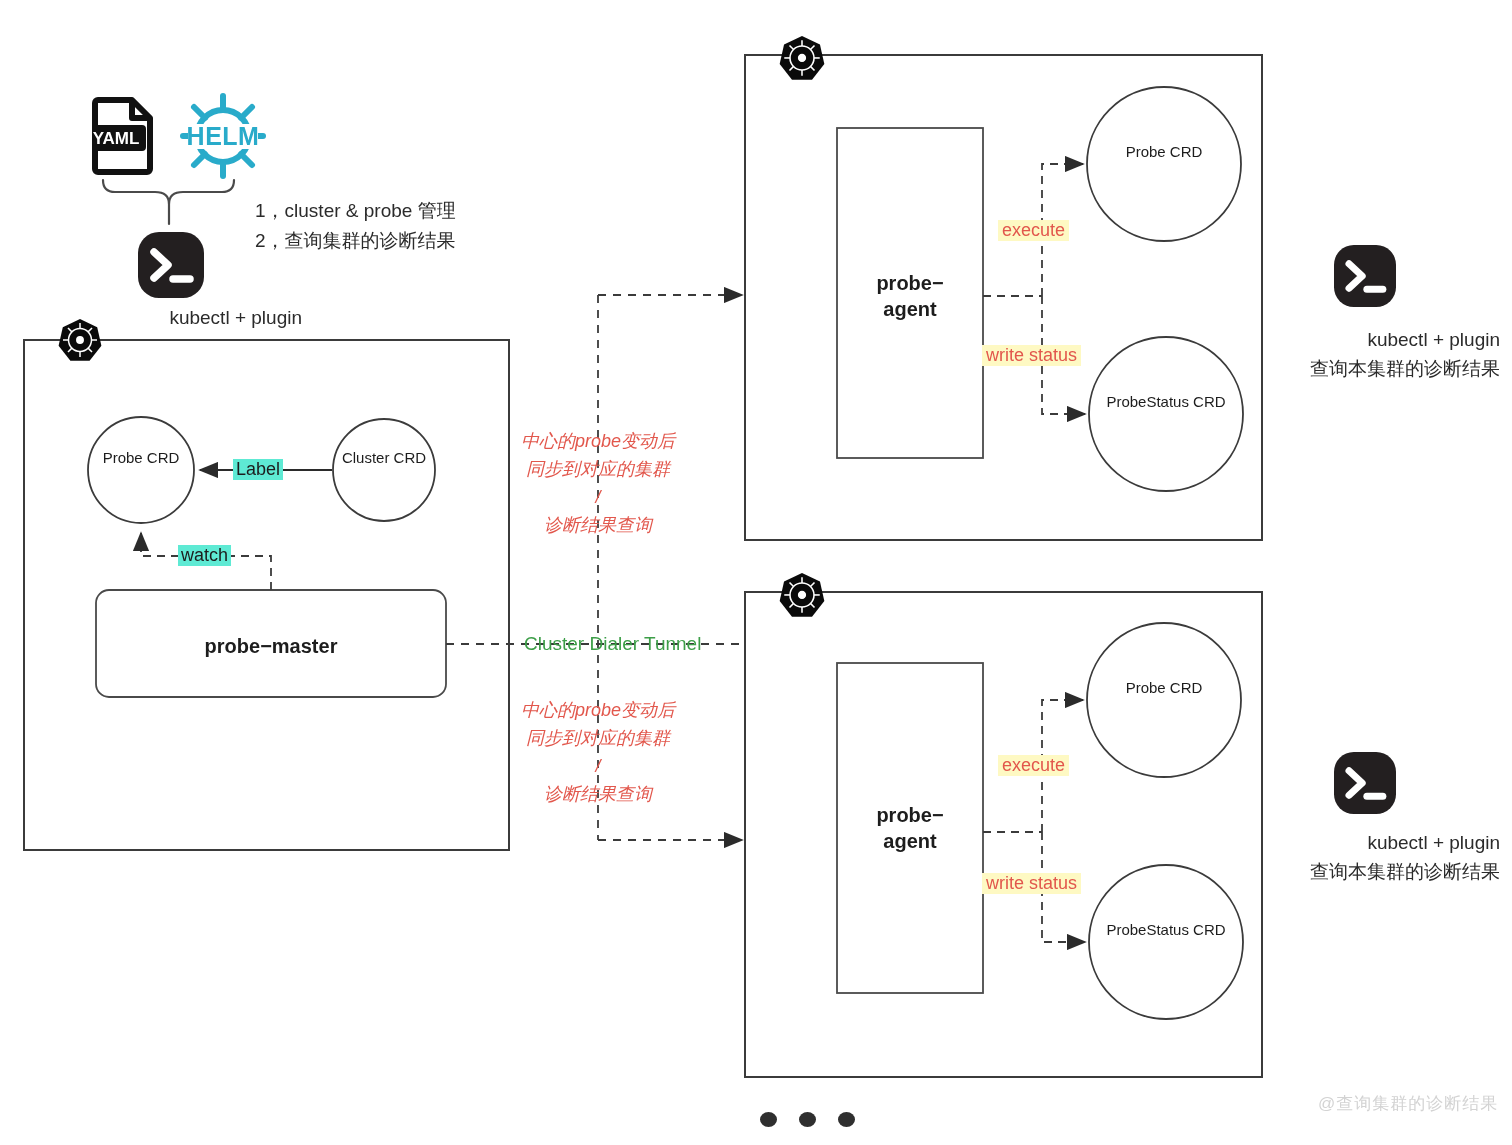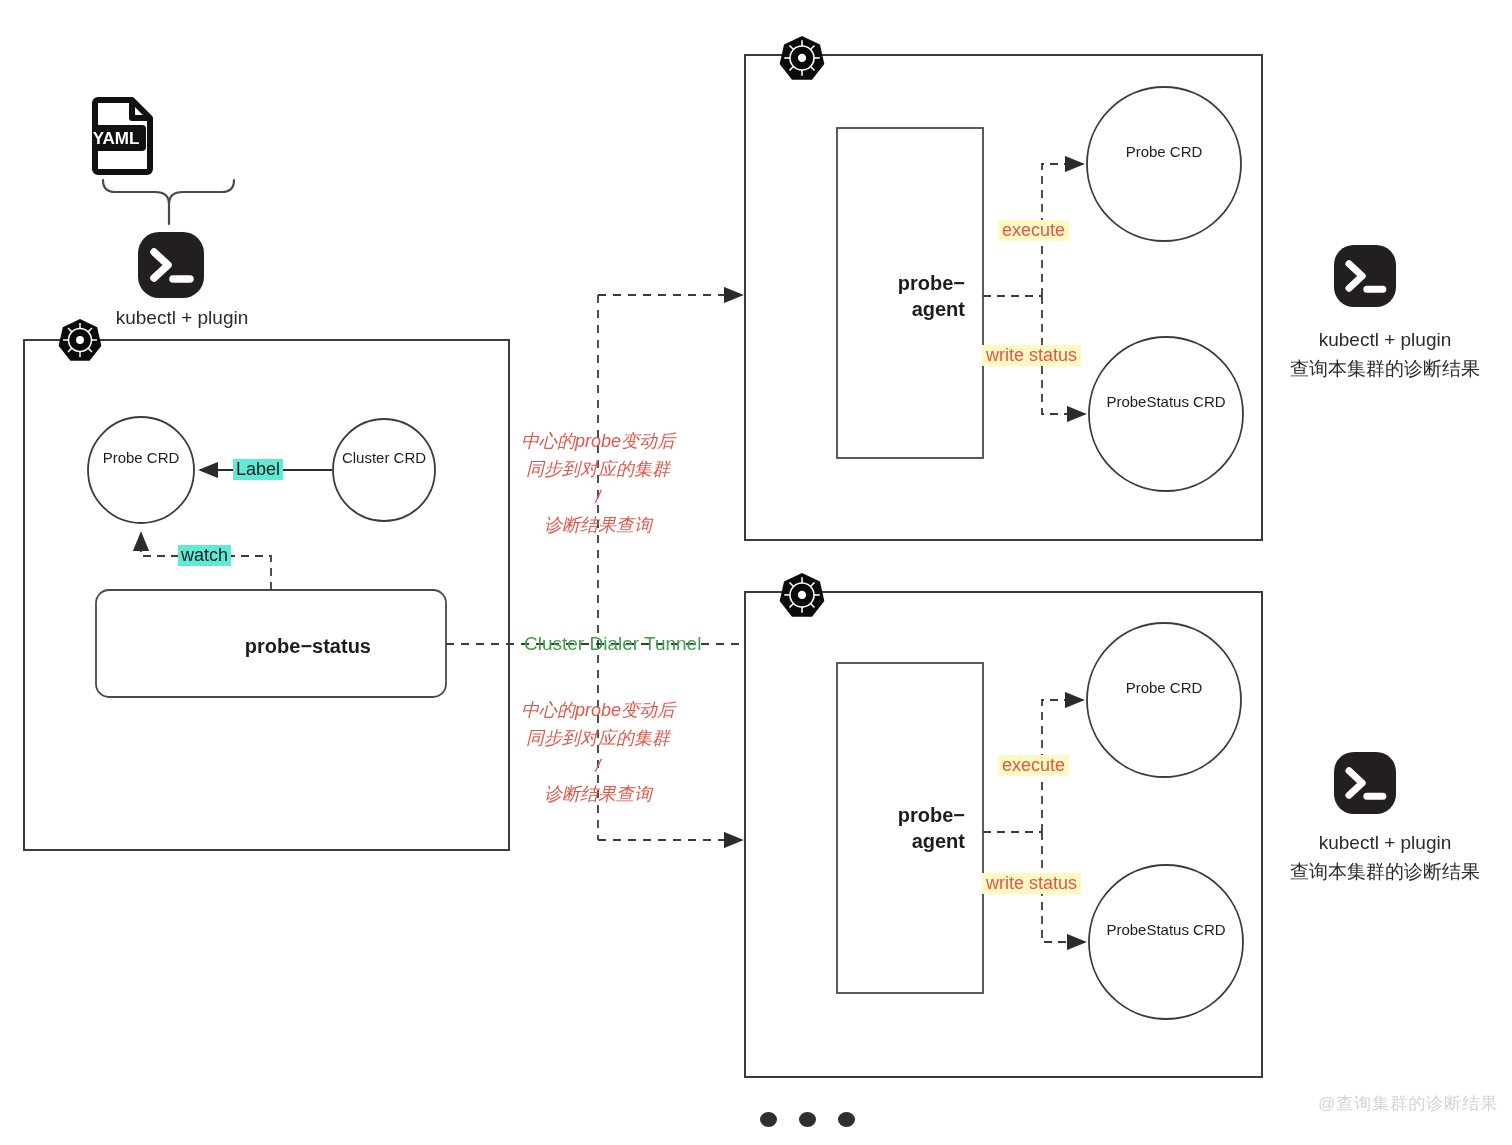--- a/index.html
+++ b/index.html
@@ -18,39 +18,39 @@
   svg.layer {
     position: absolute; left: 0; top: 0;
     width: 1512px; height: 1145px;
     pointer-events: none;
   }
   .abs { position: absolute; }
   .node-label {
     position: absolute; text-align: center;
     font-size: 15px; line-height: 1.28; color: #1d1d1d;
   }
-  .node-label.bold { font-weight: bold; font-size: 20px; text-align: right; }
+  .node-label.bold { font-weight: bold; font-size: 20px; }
   .edge-label {
     position: absolute; font-size: 18px; color: #1d1d1d;
     background: #5eead4; padding: 0 3px;
   }
   .redlabel {
     position: absolute; font-size: 18px; color: #e2574c;
     background: #fef9c3; padding: 0 4px; white-space: nowrap;
   }
   .redblock {
     position: absolute; font-size: 18px; color: #e2574c;
     text-align: center; line-height: 1.55; white-space: pre-line; font-style: italic;
   }
   .greenlabel {
     position: absolute; font-size: 19px; color: #3c9e47;
     white-space: nowrap;
   }
   .caption {
-    position: absolute; text-align: center; font-size: 19px; color: #2b2b2b;
+    position: absolute; text-align: right; font-size: 19px; color: #2b2b2b;
     line-height: 1.55; white-space: pre-line;
   }
   .bullets {
     position: absolute; font-size: 19px; color: #2b2b2b;
     line-height: 1.6; white-space: pre-line;
   }
   .watermark {
     position: absolute; font-size: 17px; color: #d3d3d3;
     letter-spacing: 1px; white-space: nowrap;
   }
@@ -126,30 +126,49 @@
 
   <div class="abs" style="left:92px; top:97px;">
     <svg width="62" height="78" viewBox="0 0 62 78">
       <path d="M6,3 H40 L58,21 V72 a3,3 0 0 1 -3,3 H6 a3,3 0 0 1 -3,-3 V6 a3,3 0 0 1 3,-3 z" fill="none" stroke="#111111" stroke-width="6" stroke-linejoin="round"></path>
       <path d="M40,3 L40,21 L58,21" fill="none" stroke="#111111" stroke-width="6" stroke-linejoin="round"></path>
       <rect x="-6" y="28" width="60" height="26" rx="4" fill="#111111"></rect>
       <text x="24" y="47" font-family="Liberation Sans, sans-serif" font-size="17" font-weight="bold" fill="#ffffff" text-anchor="middle">YAML</text>
     </svg>
   </div>
 
+  <div class="abs" style="left:178px; top:92px;">
+    <svg width="90" height="88" viewBox="0 0 90 88">
+      <g stroke="#29abca" stroke-width="6" stroke-linecap="round" fill="none">
+        <circle cx="45" cy="44" r="26"></circle>
+        <path d="M45,18 L45,4"></path>
+        <path d="M45,70 L45,84"></path>
+        <path d="M19,44 L5,44"></path>
+        <path d="M71,44 L85,44"></path>
+        <path d="M27,26 L16,15"></path>
+        <path d="M63,26 L74,15"></path>
+        <path d="M27,62 L16,73"></path>
+        <path d="M63,62 L74,73"></path>
+      </g>
+      <rect x="10" y="32" width="70" height="25" fill="#ffffff"></rect>
+      <text x="45" y="53" font-family="Liberation Sans, sans-serif" font-size="25" font-weight="bold" fill="#29abca" text-anchor="middle" letter-spacing="0.5">HELM</text>
+    </svg>
+  </div>
 
   <div class="term-icon" style="left:138px; top:232px;">
     <svg width="66" height="66" viewBox="0 0 66 66">
       <rect x="0" y="0" width="66" height="66" rx="21" ry="21" fill="#231f20"></rect>
       <path d="M16,20 L30,33 L16,46" fill="none" stroke="#ffffff" stroke-width="7.5" stroke-linecap="round" stroke-linejoin="round"></path>
       <path d="M35,47 L52,47" fill="none" stroke="#ffffff" stroke-width="7.5" stroke-linecap="round"></path>
     </svg>
   </div>
   <div class="caption" style="left:62px; top:303px; width:240px;">kubectl + plugin</div>
 
+  <div class="bullets" style="left:255px; top:196px;">1，cluster &amp; probe 管理
+2，查询集群的诊断结果</div>
 
   <div class="k8s-icon" style="left:58px; top:318px;">
     <svg width="44" height="46" viewBox="0 0 44 46">
       <path d="M22,1 L39.2,9.2 L43.4,27.8 L31.6,42.8 L12.4,42.8 L0.6,27.8 L4.8,9.2 z" fill="#0a0a0a"></path>
       <g stroke="#ffffff" stroke-width="1.5" fill="none">
         <circle cx="22" cy="22" r="11.5"></circle>
         <circle cx="22" cy="22" r="3.2" fill="#ffffff"></circle>
         <path d="M22,10.5 L22,5"></path>
         <path d="M22,33.5 L22,39"></path>
         <path d="M10.5,22 L5,22"></path>
@@ -159,21 +178,21 @@
         <path d="M13.9,30.1 L10,34"></path>
         <path d="M30.1,30.1 L34,34"></path>
       </g>
     </svg>
   </div>
 
   <div class="node-label" style="left:91px; top:448px; width:100px;">Probe
 CRD</div>
   <div class="node-label" style="left:334px; top:448px; width:100px;">Cluster
 CRD</div>
-  <div class="node-label bold" style="left:171px; top:634px; width:200px;">probe−status</div>
+  <div class="node-label bold" style="left:171px; top:634px; width:200px;">probe−master</div>
   <div class="edge-label" style="left:233px; top:459px;">Label</div>
   <div class="edge-label" style="left:178px; top:545px;">watch</div>
 
   <div class="redblock" style="left:498px; top:428px; width:200px;">中心的probe变动后
 同步到对应的集群
 /
 诊断结果查询</div>
   <div class="greenlabel" style="left:524px; top:633px;">Cluster Dialer Tunnel</div>
   <div class="redblock" style="left:498px; top:697px; width:200px;">中心的probe变动后
 同步到对应的集群

